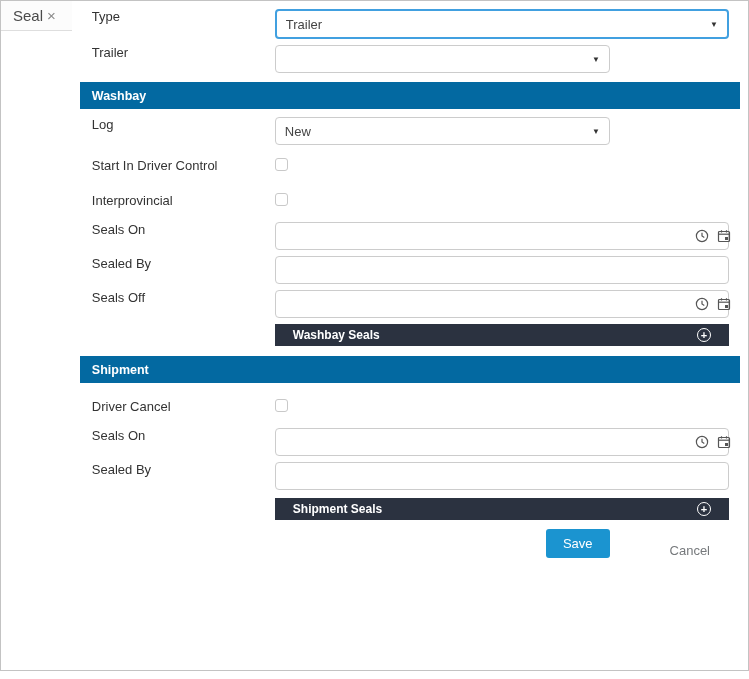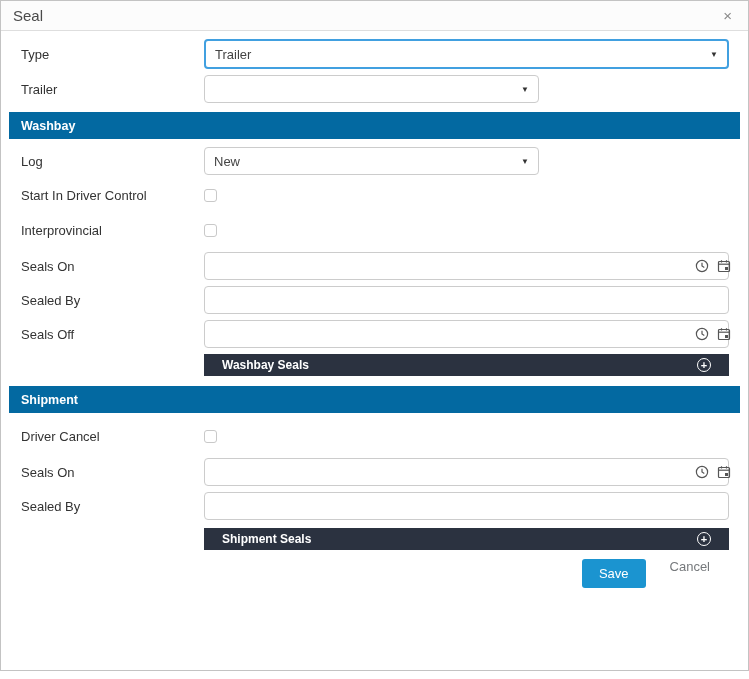--- a/index.html
+++ b/index.html
@@ -3,42 +3,42 @@
 <meta charset="utf-8">
 <style>
   * { box-sizing: border-box; margin: 0; padding: 0; }
   html, body { width: 749px; height: 679px; background: #fff; }
   body { font-family: "Liberation Sans", sans-serif; color: #333; }
 
   .dialog {
     width: 749px; height: 671px;
     border: 1px solid #c3c3c3;
     background: #fff;
-    display: flex; flex-direction: column;
+    display: flex; flex-direction: row;
   }
 
   
   .dlg-header {
     height: 30px; flex: 0 0 30px;
     display: flex; align-items: center;
     padding: 0 12px;
     background: #fcfcfc;
     border-bottom: 1px solid #dedede;
   }
   .dlg-title { font-size: 15px; color: #4a4a4a; }
   .dlg-close {
     margin-left: auto; border: 0; background: transparent;
     color: #8a8a8a; font-size: 15px; line-height: 1; cursor: pointer;
     padding: 2px 4px;
   }
 
   
   .content { padding: 0 8px; flex: 1; }
 
-  .row { display: flex; align-items: center; }
+  .row { display: flex; align-items: flex-start; }
   .row-top { align-items: flex-start; }
   .lbl {
     width: 195px; flex: 0 0 195px;
     padding-left: 12px;
     font-size: 13px; color: #333;
   }
   .field { flex: 1; padding-right: 11px; }
 
   
   .select {
@@ -110,21 +110,21 @@
   .mt8  { margin-top: 8px; }  .mt6  { margin-top: 6px; }
   .mt9  { margin-top: 9px; }  .mt13 { margin-top: 13px; }
   .mt20 { margin-top: 20px; } .mt14 { margin-top: 14px; }
   .mt7  { margin-top: 7px; }  .mt10 { margin-top: 10px; }
   .mt16 { margin-top: 16px; }
   .lbl-notes { padding-top: 7px; }
 
   
   .btn-row {
     margin-top: 9px;
-    display: flex; align-items: flex-start; justify-content: flex-end;
+    display: flex; align-items: flex-end; justify-content: flex-end; gap: 36px;
   }
   .btn-save {
     height: 29px; padding: 0 17px;
     background: #1b94d0; color: #fff;
     border: 0; border-radius: 3px;
     font-size: 13px; font-family: "Liberation Sans", sans-serif;
     cursor: pointer;
   }
   .btn-cancel {
     background: transparent; border: 0;

